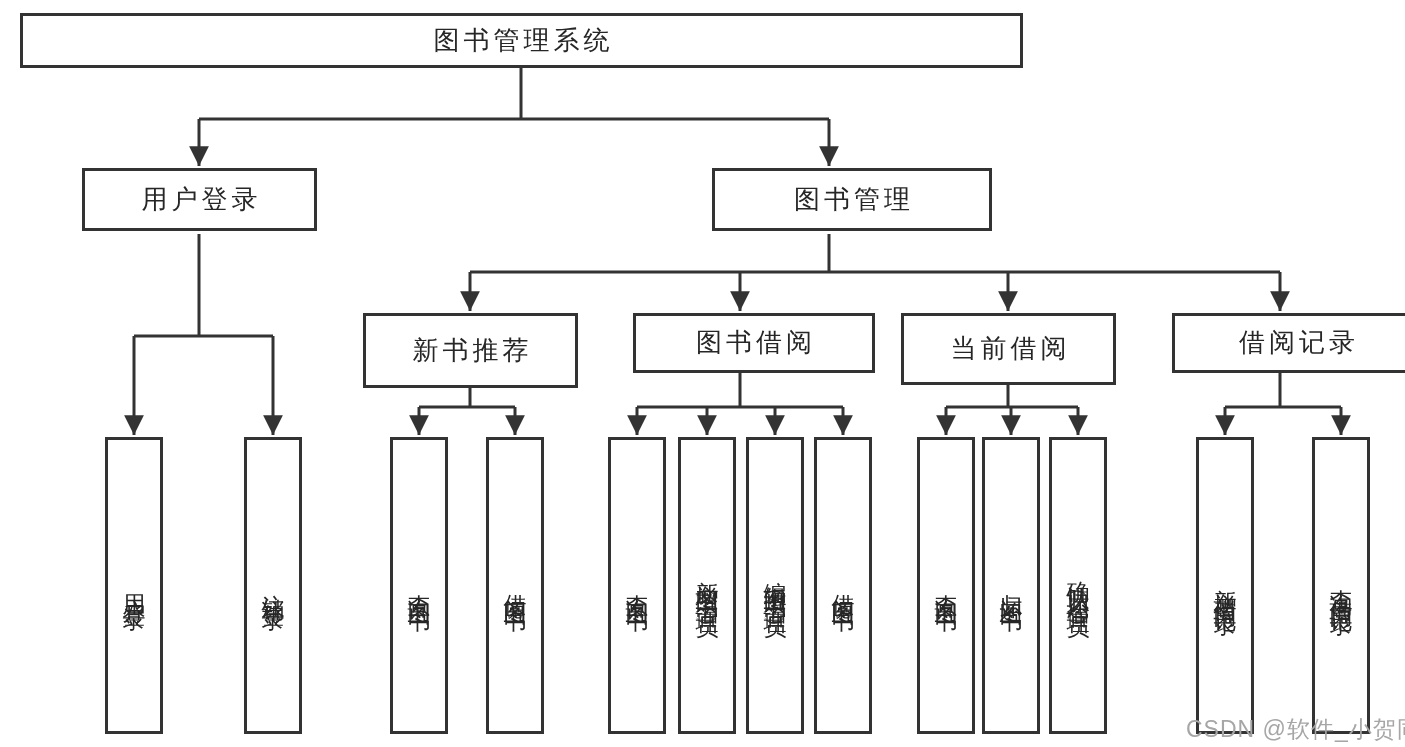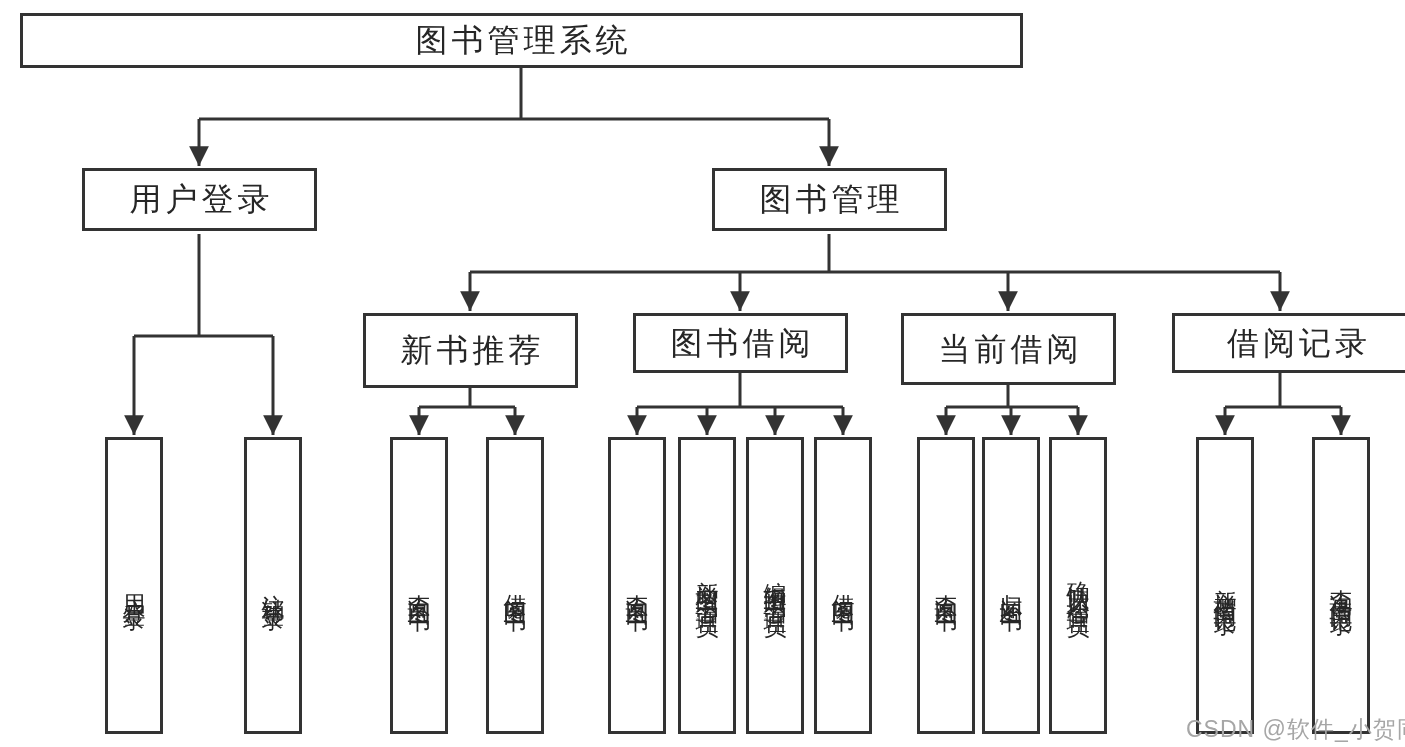--- a/index.html
+++ b/index.html
@@ -6,21 +6,21 @@
   .canvas{
     position:relative;width:1405px;height:747px;background:#ffffff;overflow:hidden;
     font-family:"Liberation Sans","DejaVu Sans",sans-serif;
   }
   .connectors{position:absolute;left:0;top:0;width:1405px;height:747px;z-index:1;}
   .node{
     position:absolute;box-sizing:border-box;background:#ffffff;
     border:3px solid #333333;color:#262626;z-index:2;
     display:flex;align-items:center;justify-content:center;
   }
-  .node-h{font-size:32px;letter-spacing:4px;line-height:1.2;font-family:Liberation Serif, serif;}
+  .node-h{font-size:26px;letter-spacing:4px;line-height:1.2;font-family:Liberation Serif, serif;}
   .node-h span{transform:translateX(2px);}
   .node-v{
     font-size:23px;line-height:1;
     writing-mode:vertical-rl;text-orientation:mixed;letter-spacing:5px;
   }
   .root-box{border-width:3px;}
   .watermark{
     position:absolute;z-index:3;color:#a6a6a6;font-size:23px;letter-spacing:1px;
     white-space:nowrap;
   }
@@ -68,28 +68,28 @@
     </g>
   </svg>
 
   <div class="node node-h root-box" style="left:20px;top:13px;width:1003px;height:55px">
     <span>图书管理系统</span>
   </div>
 
   <div class="node node-h" style="left:82px;top:168px;width:235px;height:63px">
     <span>用户登录</span>
   </div>
-  <div class="node node-h" style="left:712px;top:168px;width:235px;height:63px">
+  <div class="node node-h" style="left:712px;top:168px;width:280px;height:63px">
     <span>图书管理</span>
   </div>
 
   <div class="node node-h" style="left:363px;top:313px;width:215px;height:75px">
     <span>新书推荐</span>
   </div>
-  <div class="node node-h" style="left:633px;top:313px;width:215px;height:60px">
+  <div class="node node-h" style="left:633px;top:313px;width:242px;height:60px">
     <span>图书借阅</span>
   </div>
   <div class="node node-h" style="left:901px;top:313px;width:215px;height:72px">
     <span>当前借阅</span>
   </div>
   <div class="node node-h" style="left:1172px;top:313px;width:250px;height:60px">
     <span>借阅记录</span>
   </div>
 
   <div class="node node-v" style="left:105px;top:437px;width:58px;height:297px">

